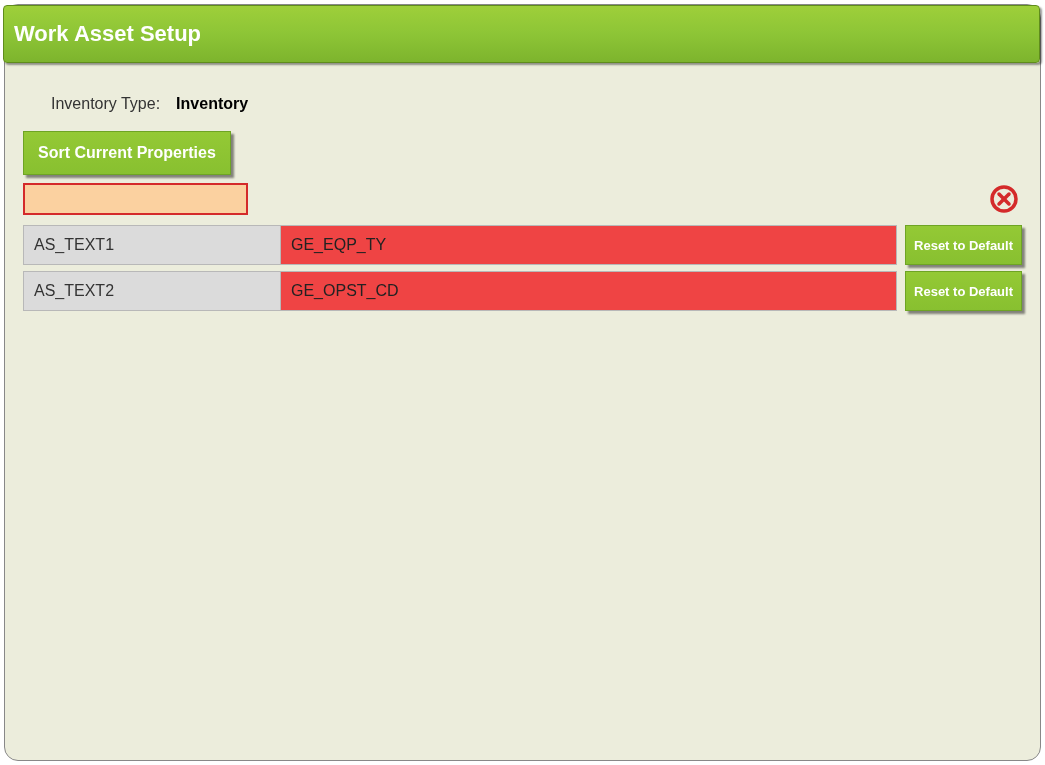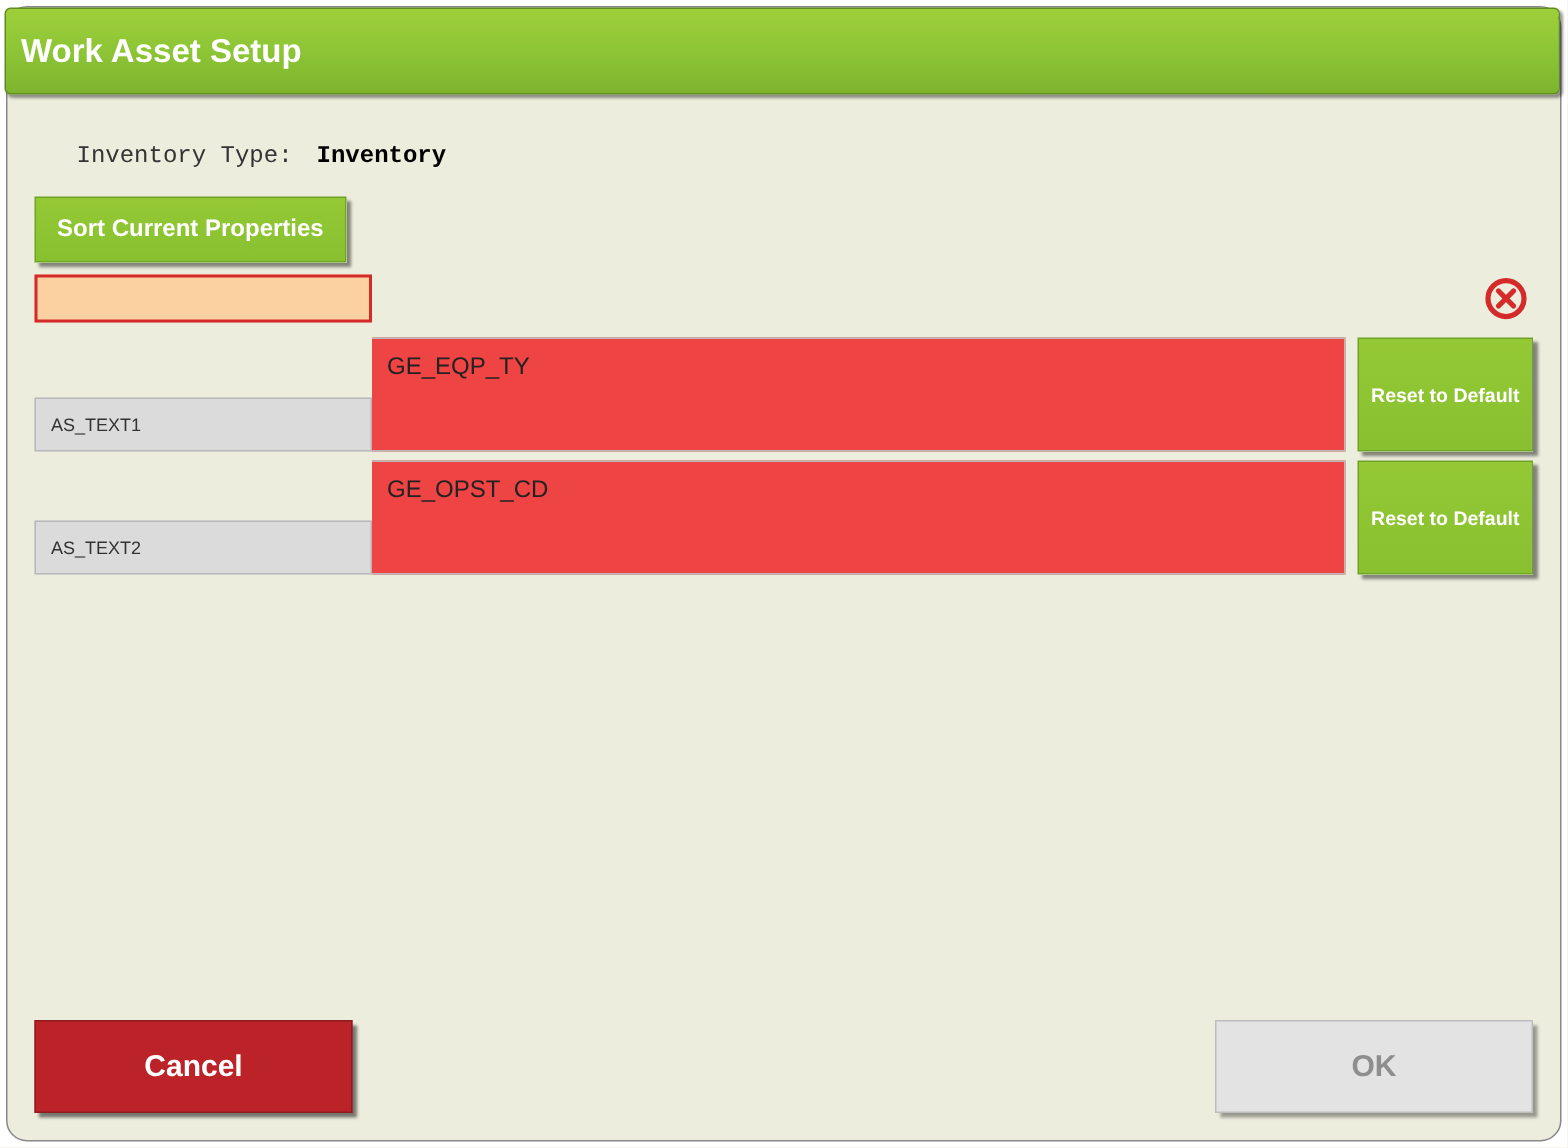--- a/index.html
+++ b/index.html
@@ -51,21 +51,20 @@
       right: 0;
       bottom: 0;
       padding: 20px 18px 18px 18px;
     }
     .inv-type-row {
       display: flex;
       align-items: center;
       gap: 16px;
       padding-left: 28px;
       margin-bottom: 18px;
-      font-family: Liberation Mono, monospace;
     }
     .inv-type-label {
       color: #333;
       font-size: 16px;
     }
     .inv-type-value {
       color: #000;
       font-size: 16px;
       font-weight: bold;
     }
@@ -119,27 +118,26 @@
     }
     .table-area {
       width: 100%;
     }
     .table-row {
       display: flex;
       align-items: stretch;
       margin-bottom: 6px;
     }
     .cell-key {
-      width: 225px;
+      width: 258px;
       background: #dbdbdb;
       border: 1px solid #b8b8b8;
       padding: 10px 10px;
-      font-size: 12px;
+      font-size: 16px;
       color: #333;
-      margin-top: 40px;
     }
     .cell-val {
       flex: 1;
       background: #ef4444;
       border: 1px solid #b8b8b8;
       border-left: none;
       padding: 10px 10px;
       font-size: 16px;
       color: #222;
       margin-right: 8px;
@@ -215,20 +213,16 @@
       </div>
 
       <div class="table-row">
         <div class="cell-key">AS_TEXT2</div>
         <div class="cell-val">GE_OPST_CD</div>
         <button class="btn-green-small">Reset to Default</button>
       </div>
 
     </div>
 
-    <div class="footer">
-      <button class="btn-cancel">Cancel</button>
-      <button class="btn-ok">OK</button>
-    </div>
 
   </div>
 
 </div>
 
 </body></html>

